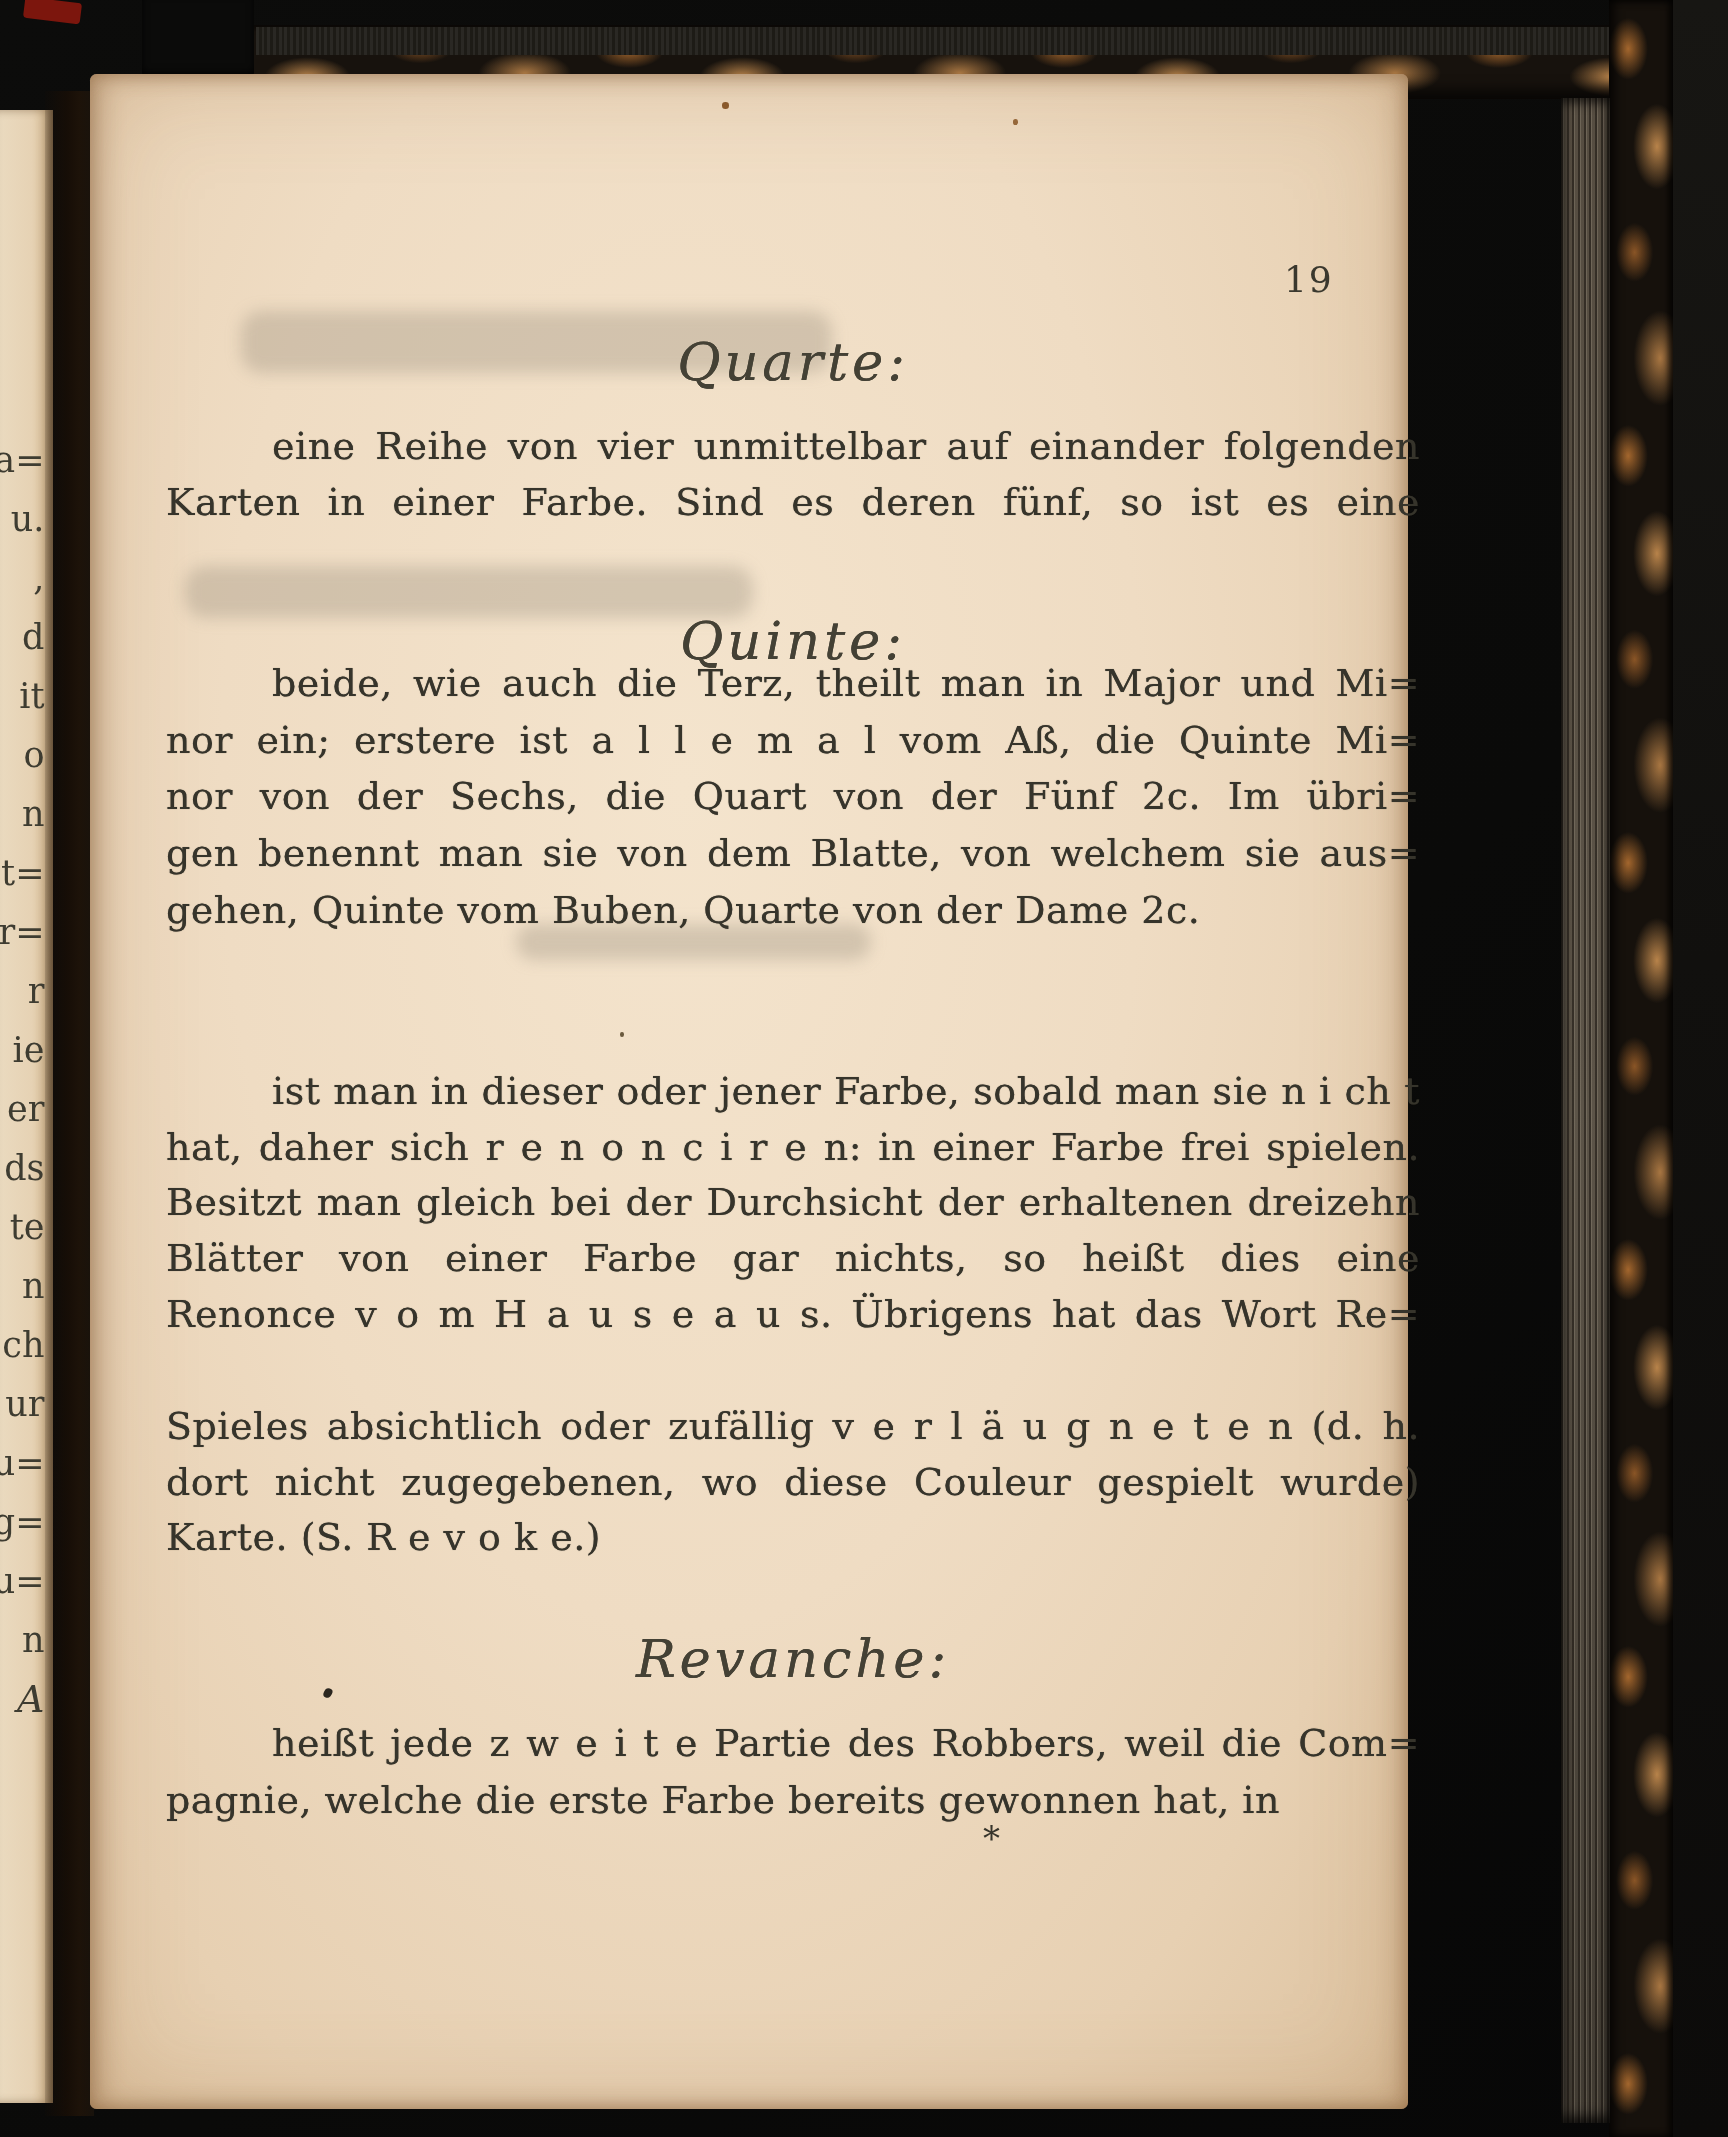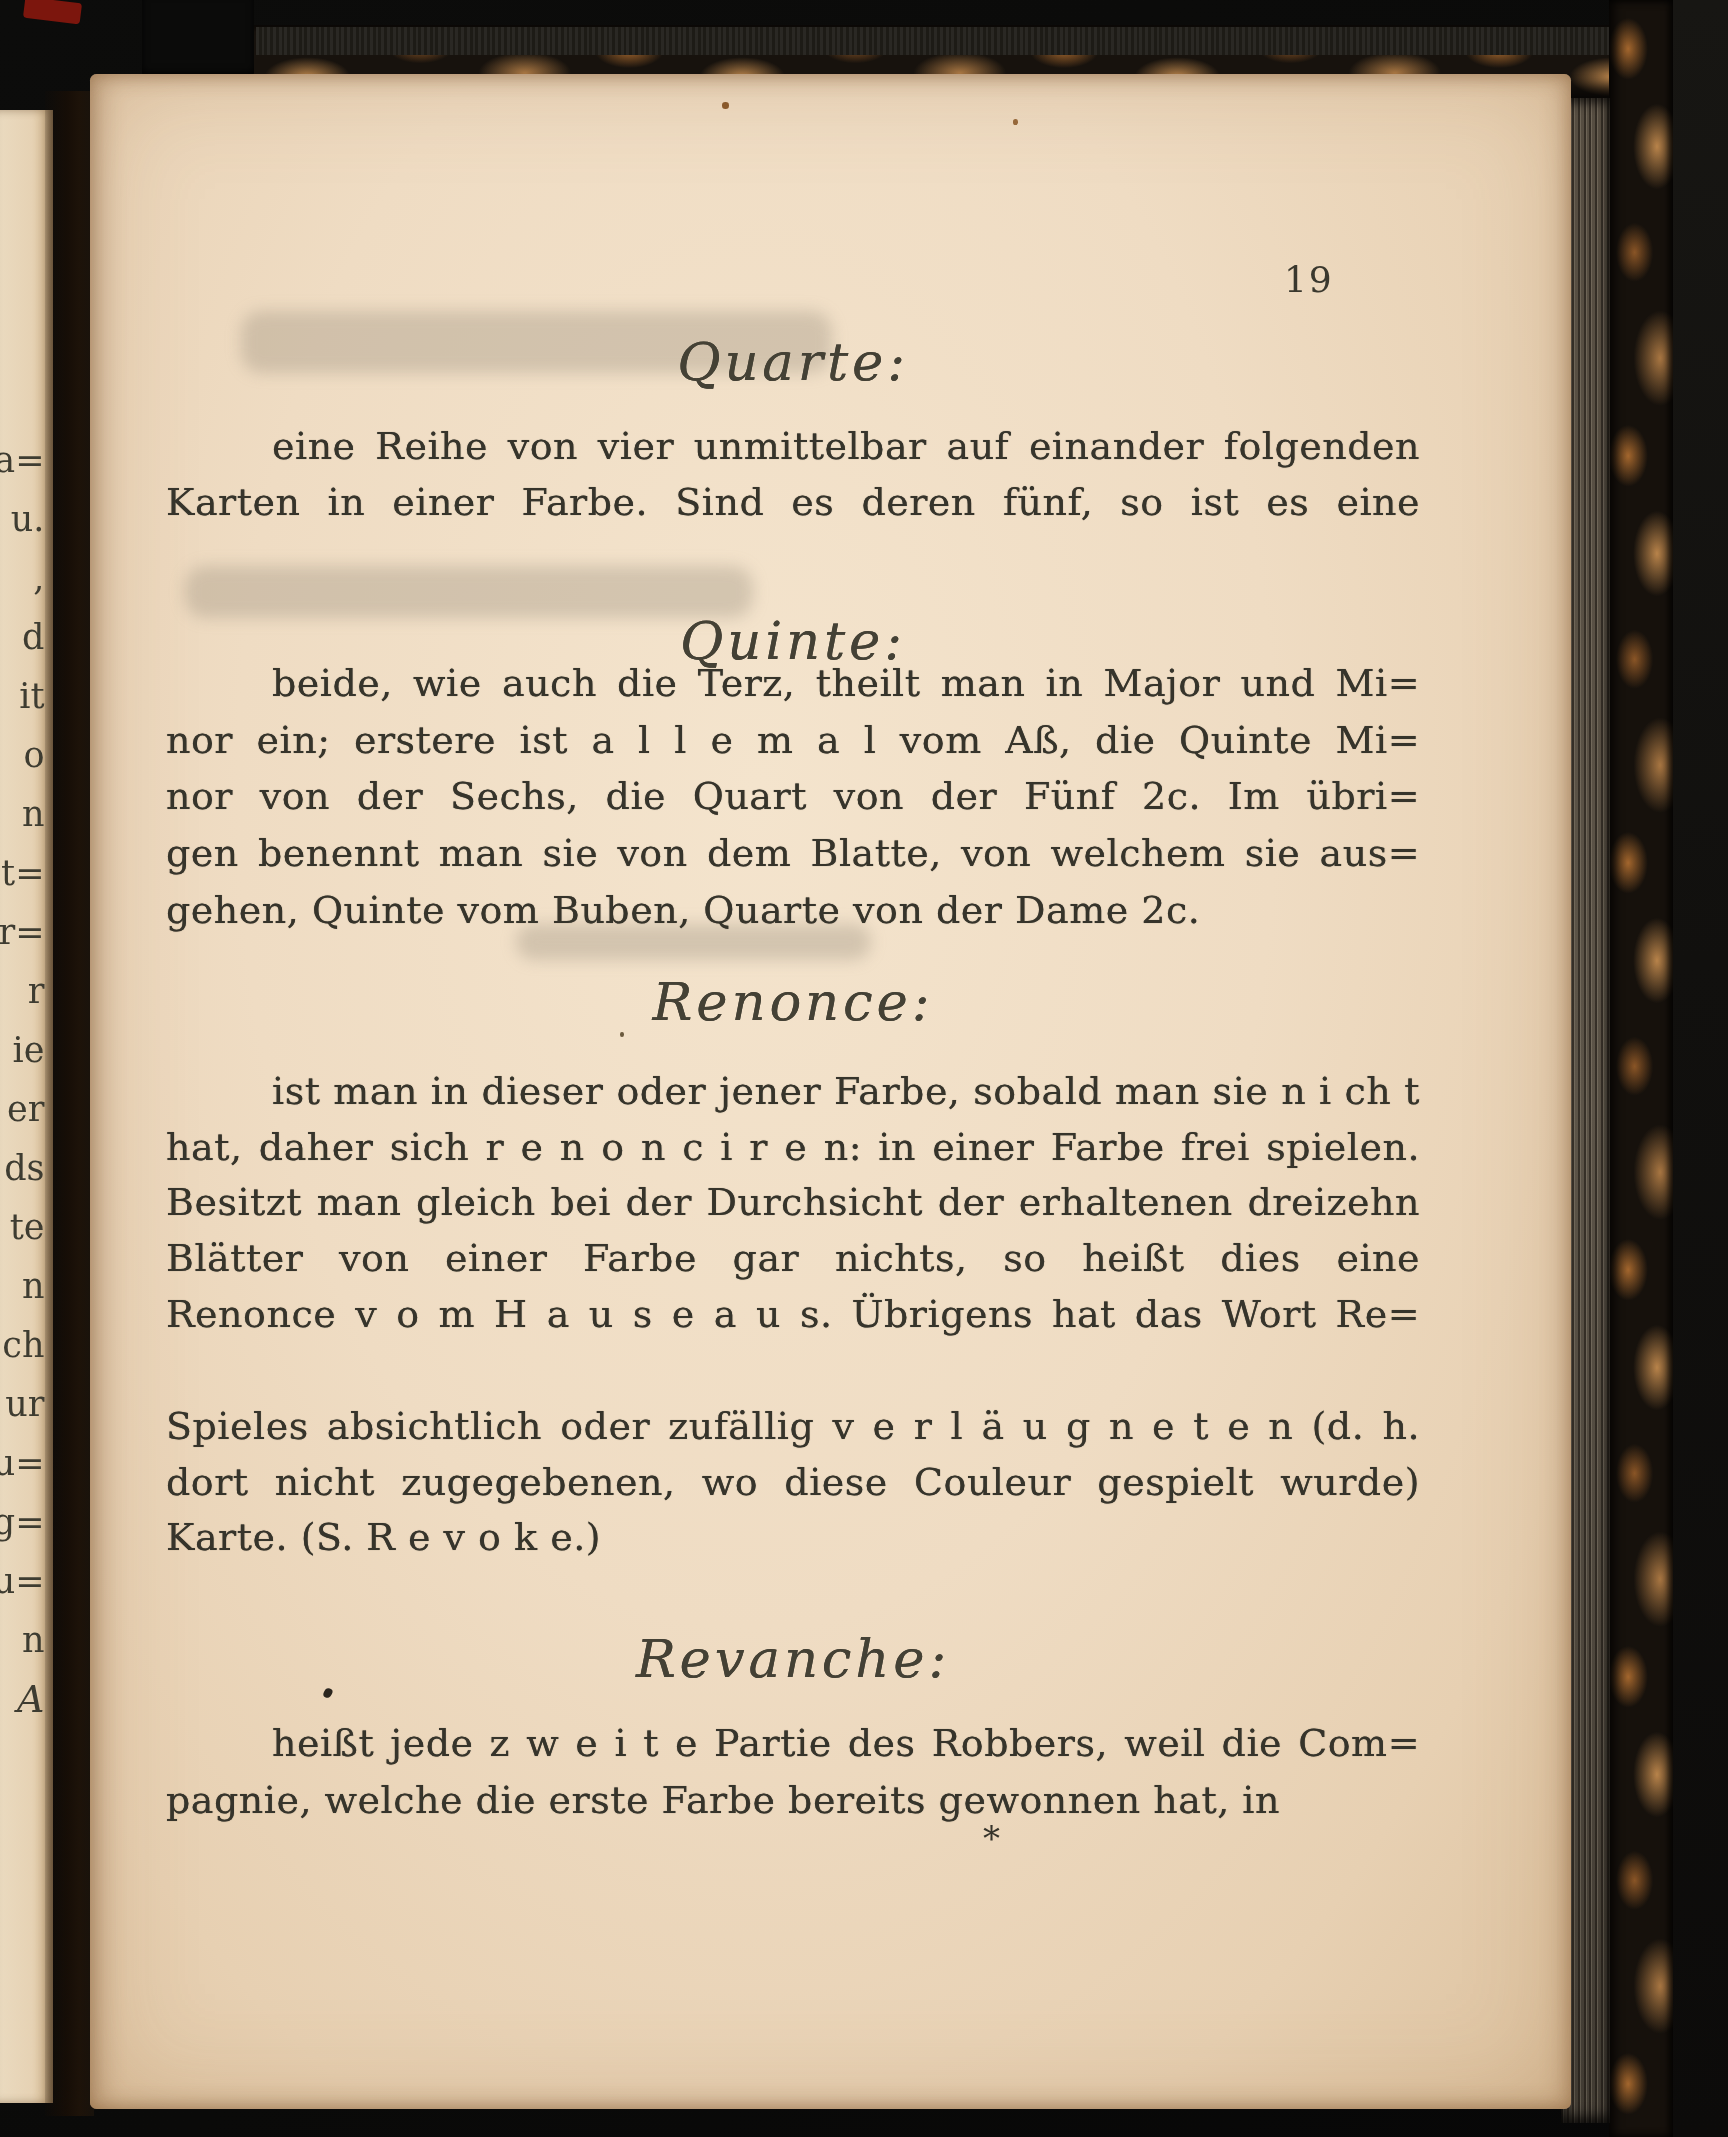--- a/index.html
+++ b/index.html
@@ -47,21 +47,21 @@
           background:linear-gradient(90deg,#eadabf 0%,#e6d2b4 60%,#d4b98f 100%);
           box-shadow:inset -7.6px 0 9.5px rgba(90,60,30,.45);}
   .frag-col{position:absolute;left:0;top:320px;width:100%;}
   .frag{height:59px;display:flex;align-items:center;justify-content:flex-end;padding-right:8.5px;
         font-size:35px;color:#3e3c31;}
   .frag:last-child{font-style:italic;font-size:38px;}
   .gutter{position:absolute;left:45px;top:91px;width:49px;height:2025px;
           background:linear-gradient(90deg,rgba(20,12,5,.15) 0%,rgba(24,14,6,.85) 45%,rgba(30,19,9,.95) 70%,rgba(45,30,15,.4) 100%);}
 
   
-  .page{position:absolute;left:90px;top:74px;width:1481px;height:2035px;border-radius:6.6px;
+  .page{position:absolute;left:90px;top:74px;width:1318px;height:2035px;border-radius:6.6px;
         background:radial-gradient(ellipse at 45% 35%,#f4e4cd 0%,#efdcc3 45%,#e7d0b2 78%,#dcc19e 100%);
         box-shadow:inset 0 0 104px rgba(150,100,50,.28), inset 0 0 13.2px rgba(120,80,40,.28),
                    inset -9.5px 0 21px rgba(120,80,45,.25), inset 11.4px 0 24.6px rgba(110,70,35,.3);}
   .ghost{position:absolute;background:rgba(138,130,112,.30);filter:blur(7.6px);border-radius:21px;}
   .g1{left:151px;top:237px;width:591px;height:62px;}
   .g2{left:95px;top:492px;width:568px;height:52px;}
   .g3{left:426px;top:850px;width:355px;height:36px;}
   .speck{position:absolute;left:234px;top:1614px;width:7.6px;height:9.5px;background:#2b261f;border-radius:50% 40% 55% 45%;transform:rotate(25deg);}
   .dot{position:absolute;border-radius:50%;}
   .d1{left:632px;top:28px;width:6.6px;height:6.6px;background:#8a5a2c;}
@@ -144,21 +144,20 @@
     <div class="line p1a indent just">eine Reihe von vier unmittelbar auf einander folgenden</div>
     <div class="line p1b just">Karten in einer Farbe. Sind es deren fünf, so ist es eine</div>
 
     <div class="heading h2">Quinte:</div>
     <div class="line p2a indent just">beide, wie auch die Terz, theilt man in Major und Mi=</div>
     <div class="line p2b just">nor ein; erstere ist a l l e m a l vom Aß, die Quinte Mi=</div>
     <div class="line p2c just">nor von der Sechs, die Quart von der Fünf 2c. Im übri=</div>
     <div class="line p2d just">gen benennt man sie von dem Blatte, von welchem sie aus=</div>
     <div class="line p2e">gehen, Quinte vom Buben, Quarte von der Dame 2c.</div>
 
-    <div class="heading h3">Renonce:</div>
     <div class="line p3a indent just">ist man in dieser oder jener Farbe, sobald man sie n i ch t</div>
     <div class="line p3b just">hat, daher sich r e n o n c i r e n: in einer Farbe frei spielen.</div>
     <div class="line p3c just">Besitzt man gleich bei der Durchsicht der erhaltenen dreizehn</div>
     <div class="line p3d just">Blätter von einer Farbe gar nichts, so heißt dies eine</div>
     <div class="line p3e just">Renonce v o m H a u s e a u s. Übrigens hat das Wort Re=</div>
     <div class="line p3g just">Spieles absichtlich oder zufällig v e r l ä u g n e t e n (d. h.</div>
     <div class="line p3h just">dort nicht zugegebenen, wo diese Couleur gespielt wurde)</div>
     <div class="line p3i">Karte. (S. R e v o k e.)</div>
 
     <div class="heading h4">Revanche:</div>

